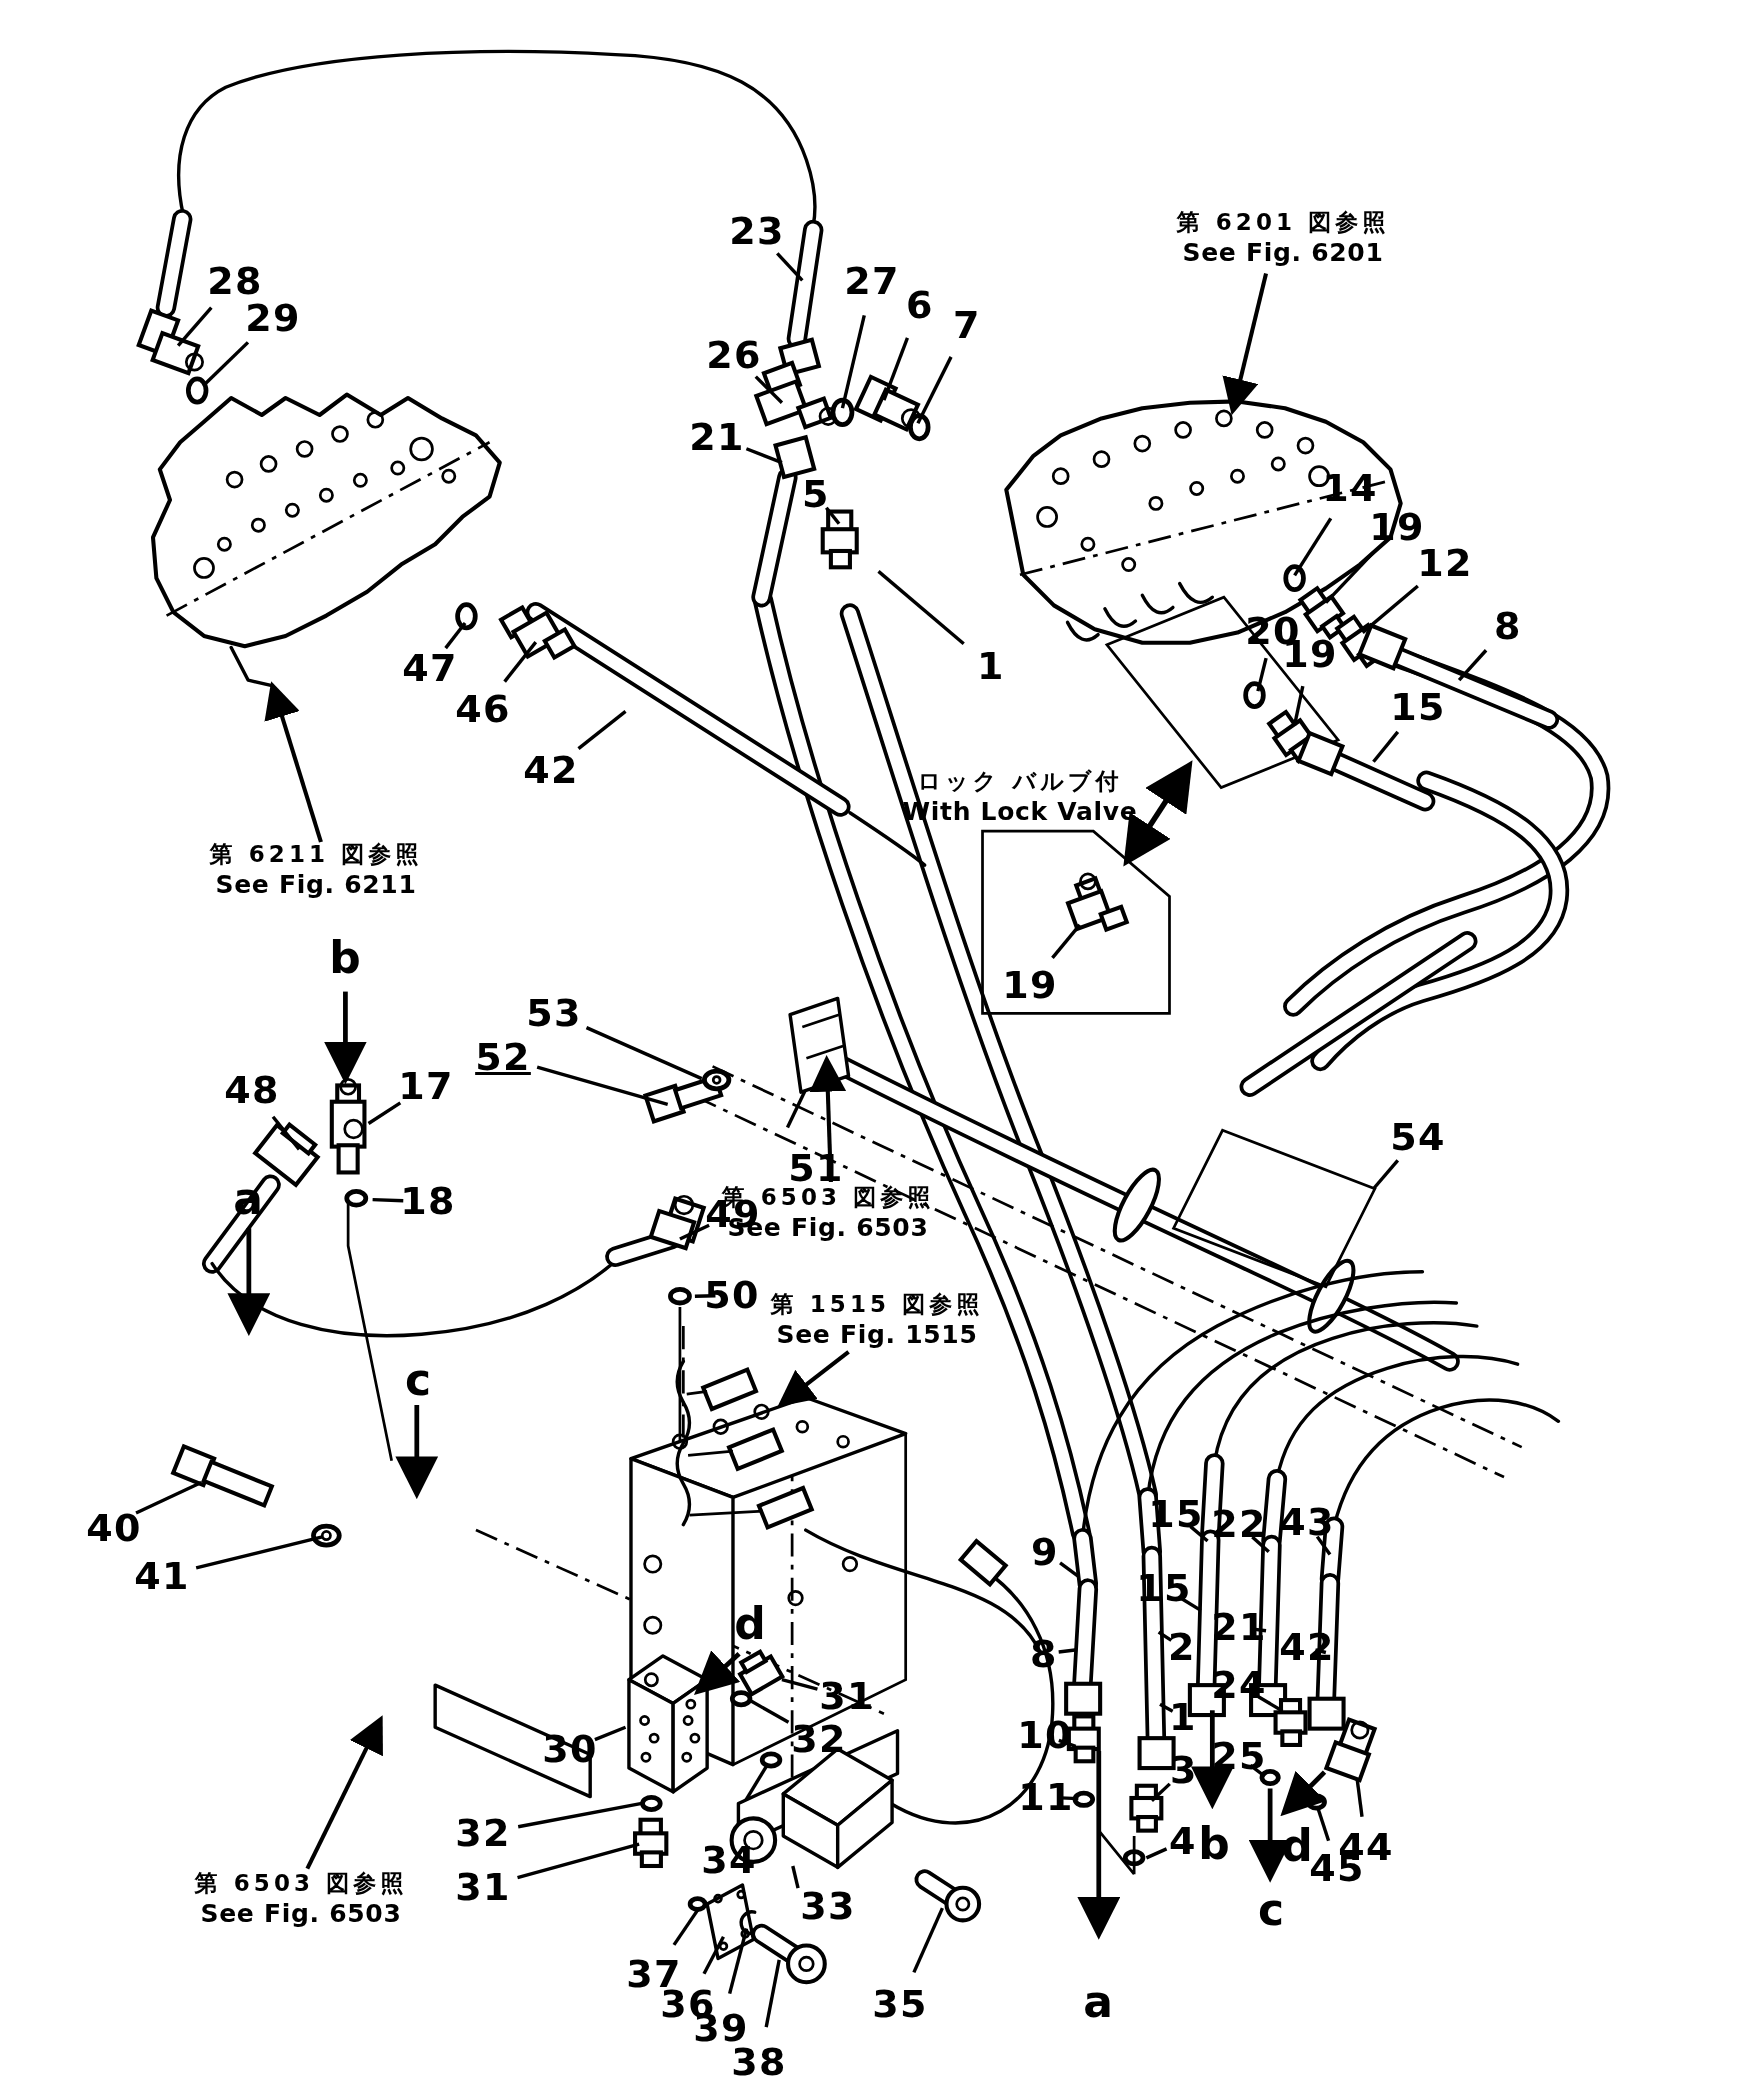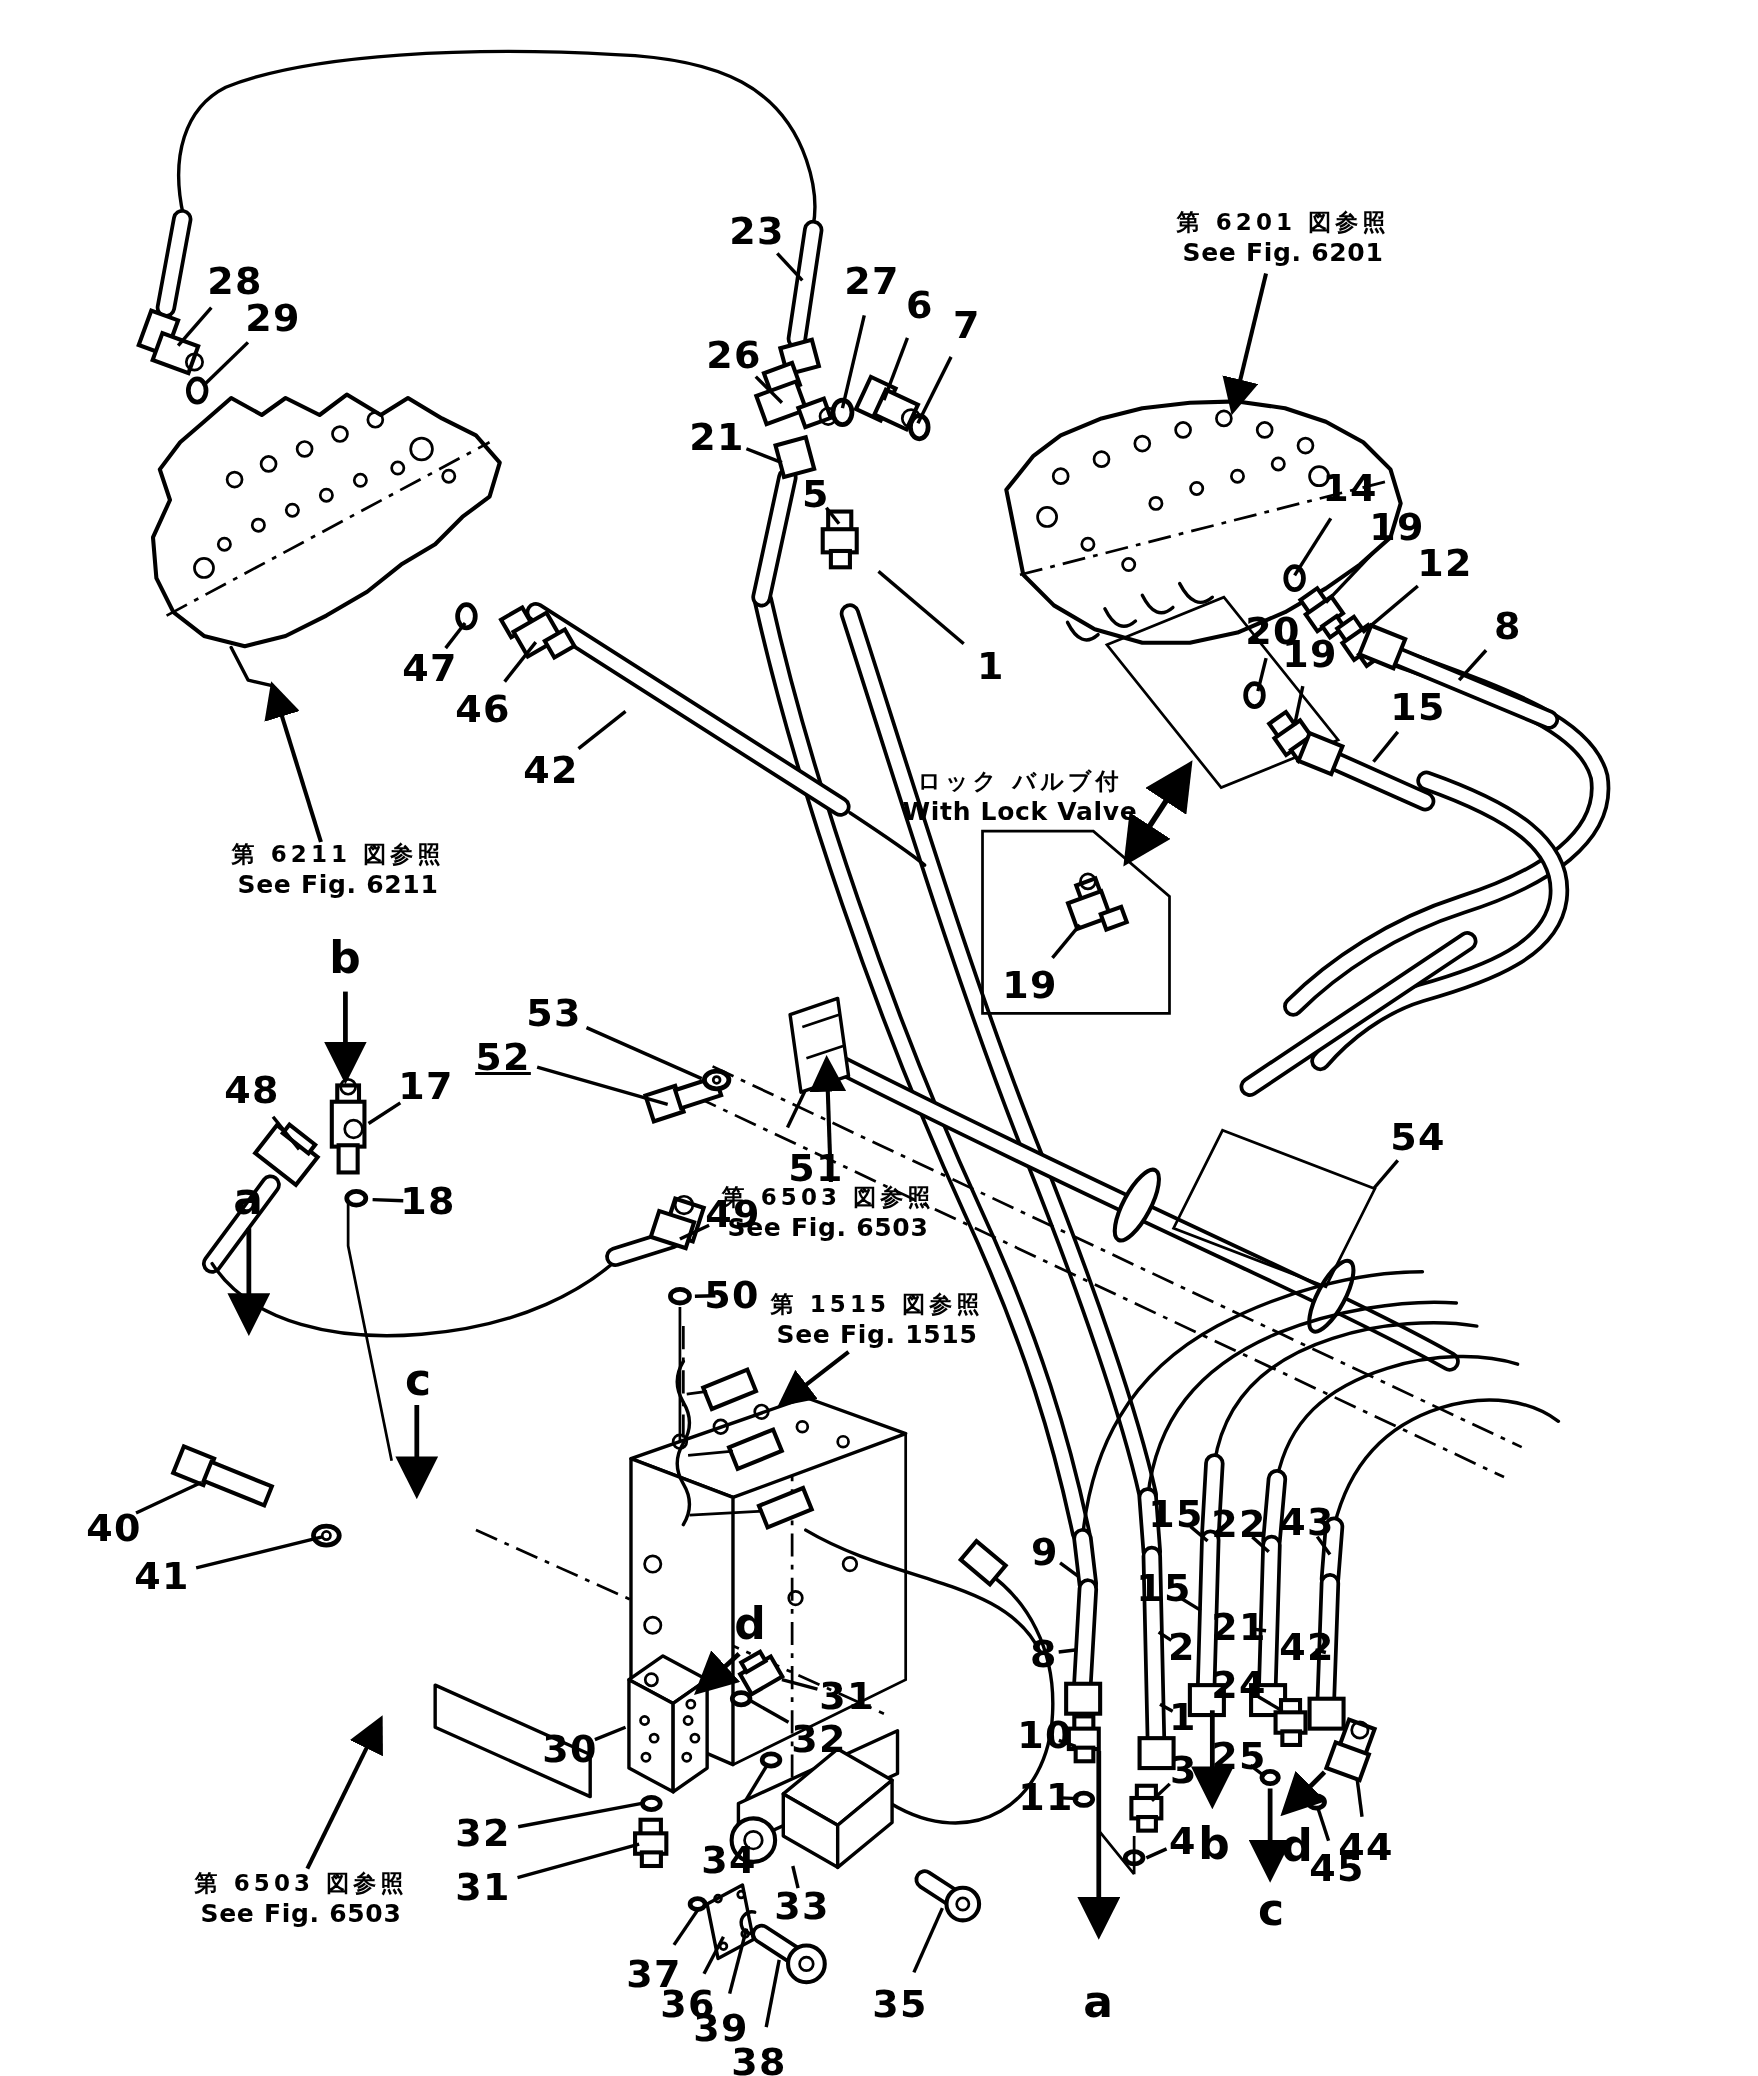--- a/index.html
+++ b/index.html
@@ -514,21 +514,21 @@
       <div class="callout" style="left: 732px; top: 1295px;">50</div>
       <div class="callout" style="left: 1418px; top: 1137px;">54</div>
       <div class="callout" style="left: 104px; top: 1528px; margin-left: 10px;">40</div>
       <div class="callout" style="left: 162px; top: 1576px;">41</div>
       <div class="callout" style="left: 570px; top: 1749px;">30</div>
       <div class="callout" style="left: 847px; top: 1696px;">31</div>
       <div class="callout" style="left: 819px; top: 1739px;">32</div>
       <div class="callout" style="left: 483px; top: 1833px;">32</div>
       <div class="callout" style="left: 483px; top: 1887px;">31</div>
       <div class="callout" style="left: 729px; top: 1828px; margin-top: 32px;">34</div>
-      <div class="callout" style="left: 802px; top: 1906px;">33</div>
+      <div class="callout" style="left: 828px; top: 1906px;">33</div>
       <div class="callout" style="left: 654px; top: 1974px;">37</div>
       <div class="callout" style="left: 688px; top: 2004px;">36</div>
       <div class="callout" style="left: 721px; top: 2028px;">39</div>
       <div class="callout" style="left: 759px; top: 2062px;">38</div>
       <div class="callout" style="left: 900px; top: 2004px;">35</div>
       <div class="callout" style="left: 1045px; top: 1552px;">9</div>
       <div class="callout" style="left: 1044px; top: 1654px;">8</div>
       <div class="callout" style="left: 1045px; top: 1735px;">10</div>
       <div class="callout" style="left: 1046px; top: 1797px;">11</div>
       <div class="callout" style="left: 1176px; top: 1514px;">15</div>
@@ -550,21 +550,21 @@
       <div class="letter" style="left: 418px; top: 1379px;">c</div>
       <div class="letter" style="left: 750px; top: 1623px;">d</div>
       <div class="letter" style="left: 1214px; top: 1843px;">b</div>
       <div class="letter" style="left: 1098px; top: 2001px;">a</div>
       <div class="letter" style="left: 1271px; top: 1909px;">c</div>
       <div class="letter" style="left: 1297px; top: 1845px;">d</div>
       <div class="note" style="left: 1283px; top: 237px;">
         <div class="jp">第 6201 図参照</div>
         <div class="en">See Fig. 6201</div>
       </div>
-      <div class="note" style="left: 316px; top: 869px; margin-left: 22px;">
+      <div class="note" style="left: 316px; top: 869px;">
         <div class="jp">第 6211 図参照</div>
         <div class="en">See Fig. 6211</div>
       </div>
       <div class="note" style="left: 1020px; top: 796px;">
         <div class="jp">ロック  バルブ付</div>
         <div class="en">With Lock Valve</div>
       </div>
       <div class="note" style="left: 828px; top: 1212px;">
         <div class="jp">第 6503 図参照</div>
         <div class="en">See Fig. 6503</div>

